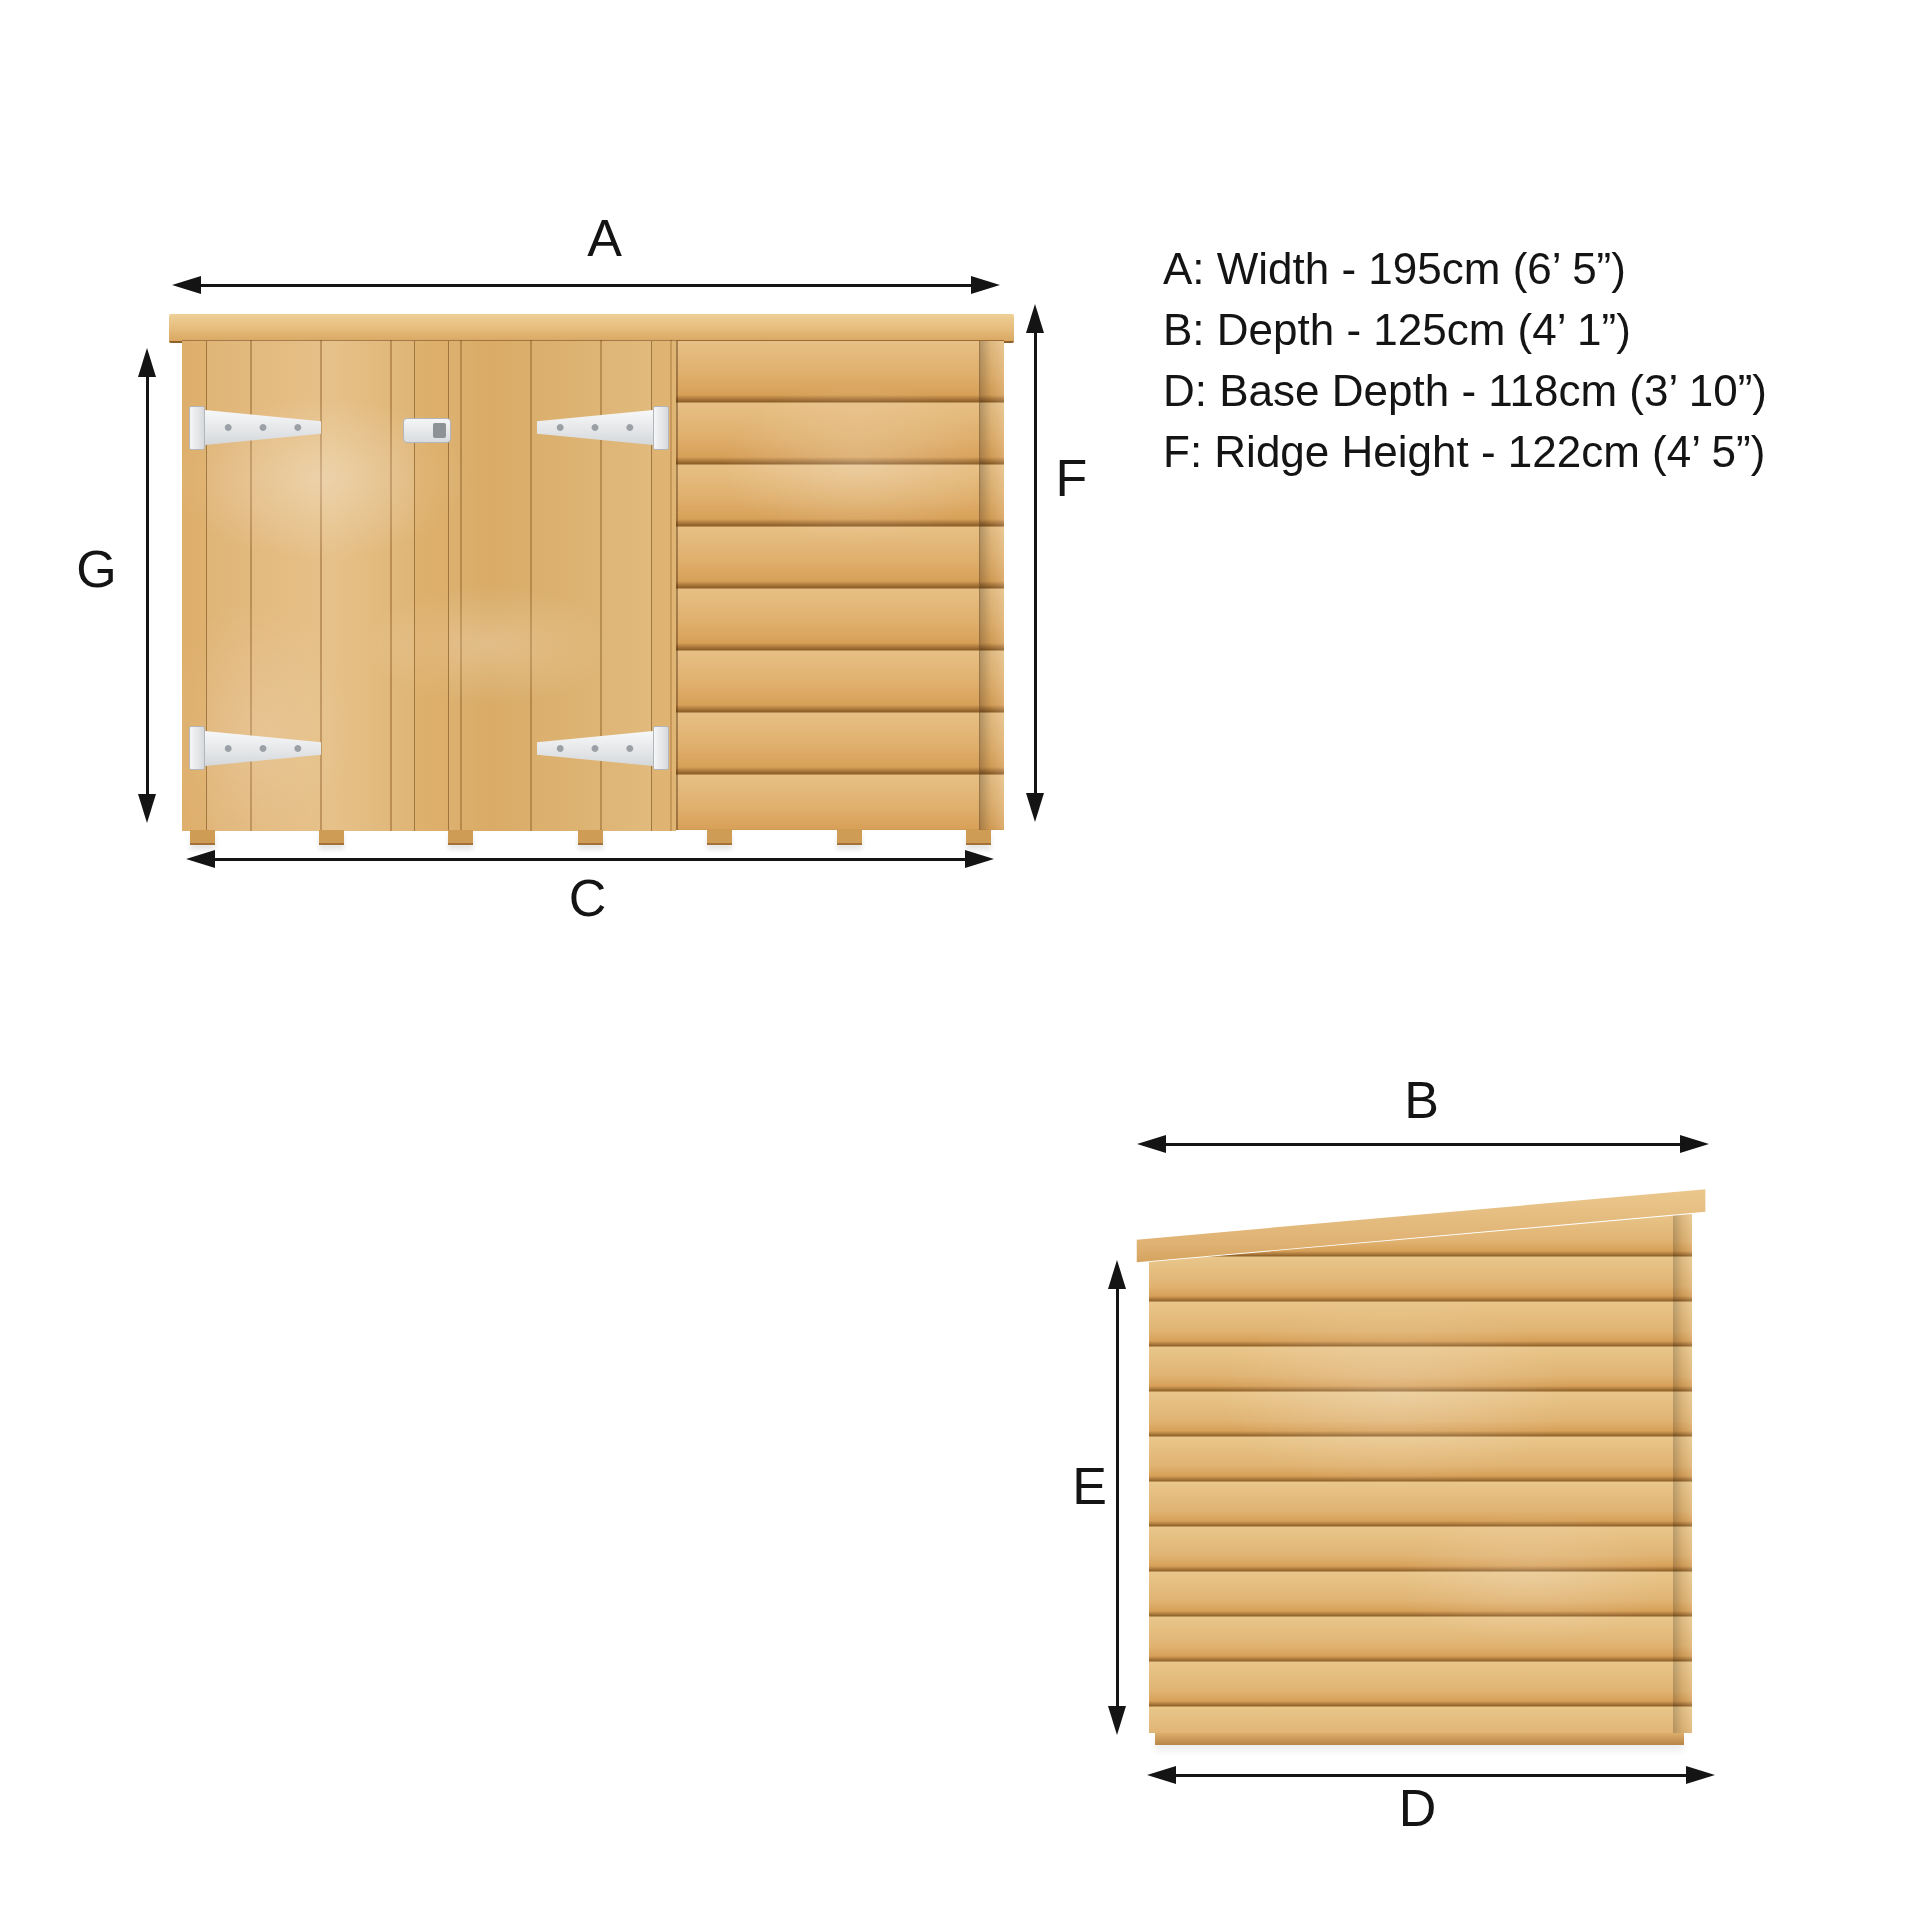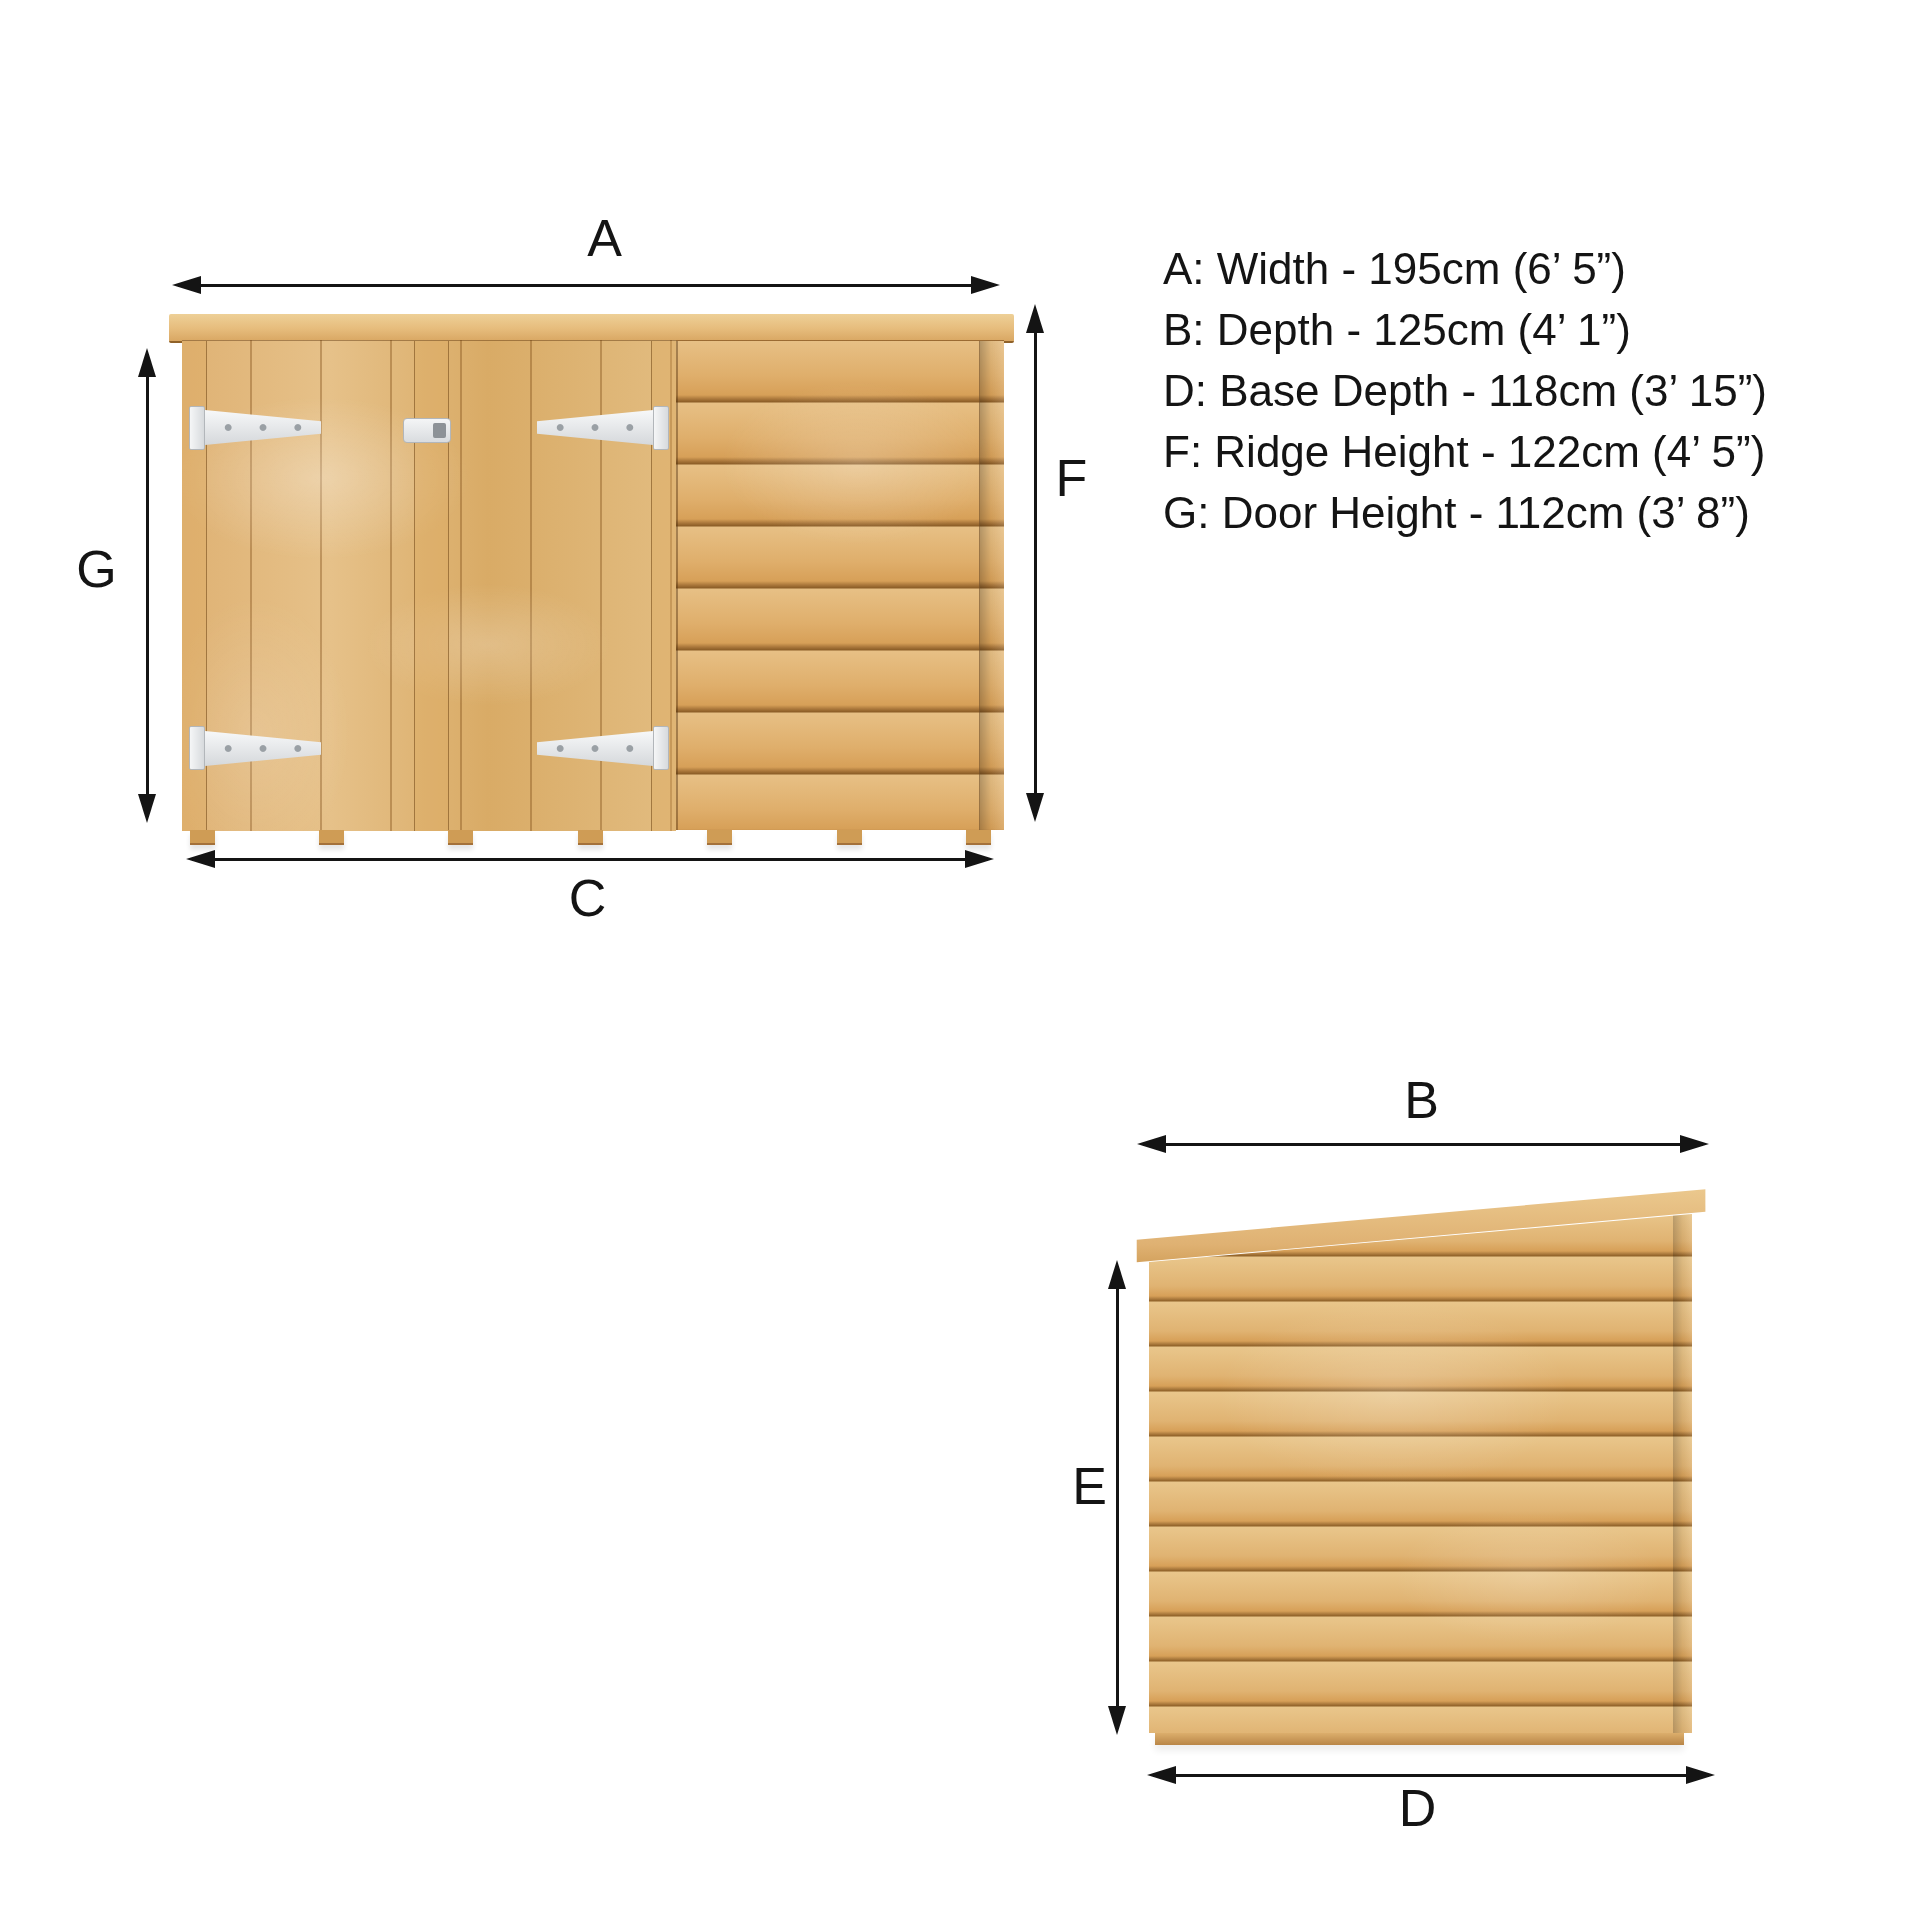--- a/index.html
+++ b/index.html
@@ -146,23 +146,22 @@
   </div>
 
   <div class="dim-letter" style="left:556px;top:212px;">A</div>
   <div class="dim-letter" style="left:48px;top:543px;">G</div>
   <div class="dim-letter" style="left:1023px;top:452px;">F</div>
   <div class="dim-letter" style="left:539px;top:872px;">C</div>
 
   <div class="dim-list">
     <div>A: Width - 195cm (6’ 5”)</div>
     <div>B: Depth - 125cm (4’ 1”)</div>
-    <div>D: Base Depth - 118cm (3’ 15”)</div>
+    <div>D: Base Depth - 118cm (3’ 10”)</div>
     <div>F: Ridge Height - 122cm (4’ 5”)</div>
-    <div>G: Door Height - 112cm (3’ 8”)</div>
   </div>
 
   <div class="side-roof"></div>
   <div class="side-wall">
     <div class="side-trim"></div>
   </div>
   <div class="side-base"></div>
 
   <div class="arrow h" style="left:1137px;top:1135px;width:572px;">
     <div class="shaft"></div>

